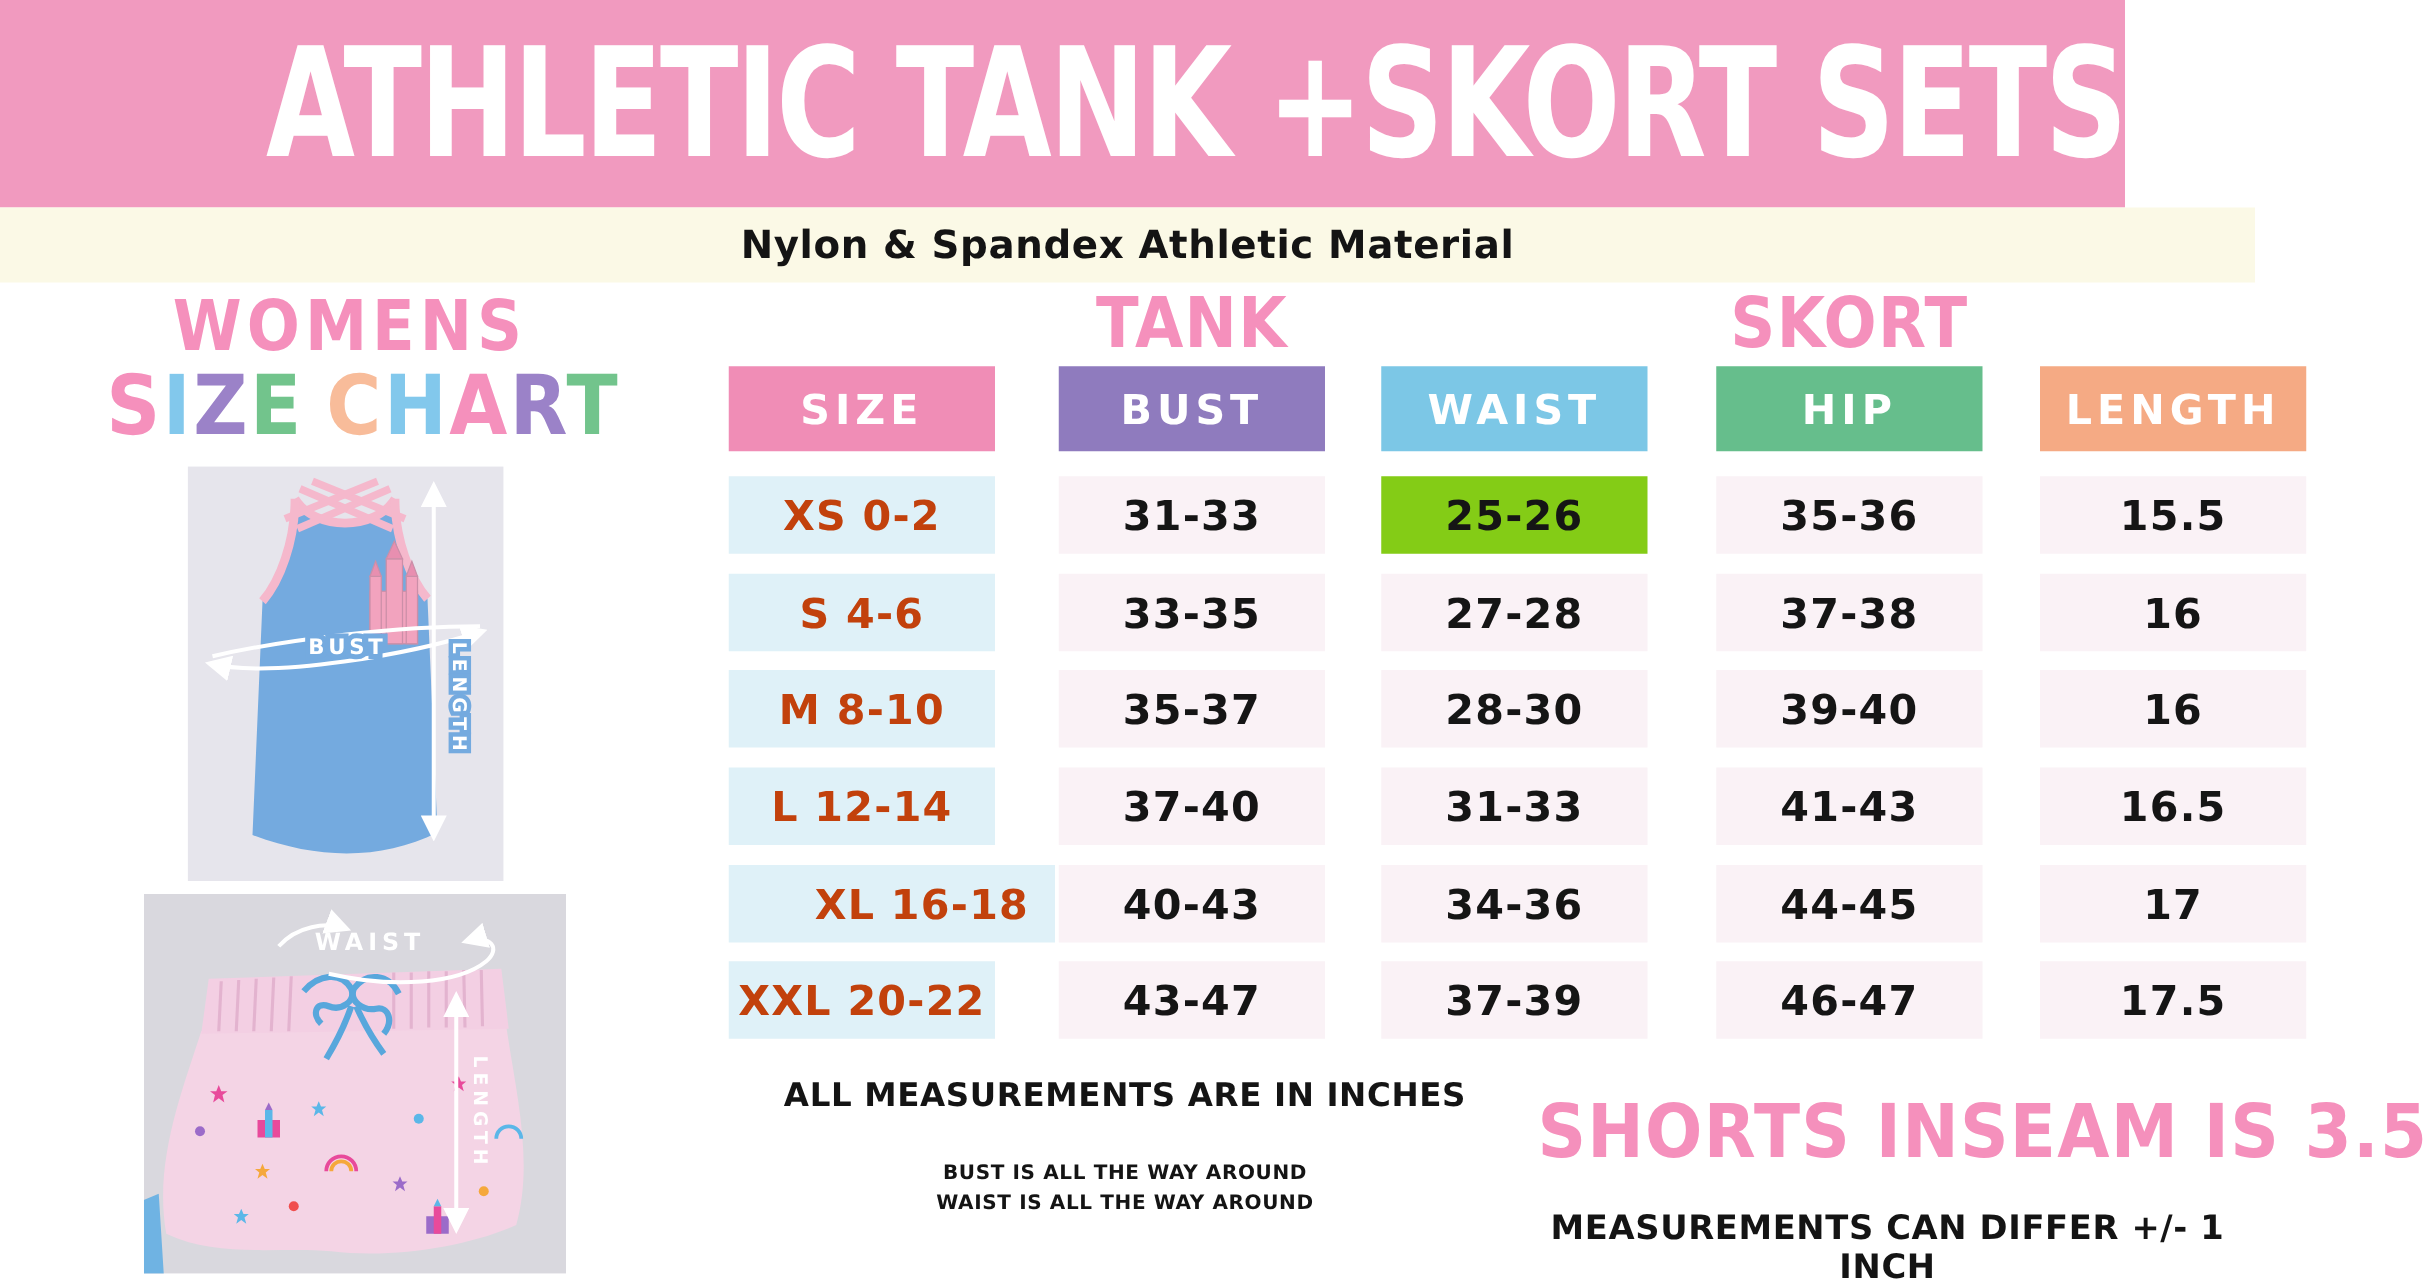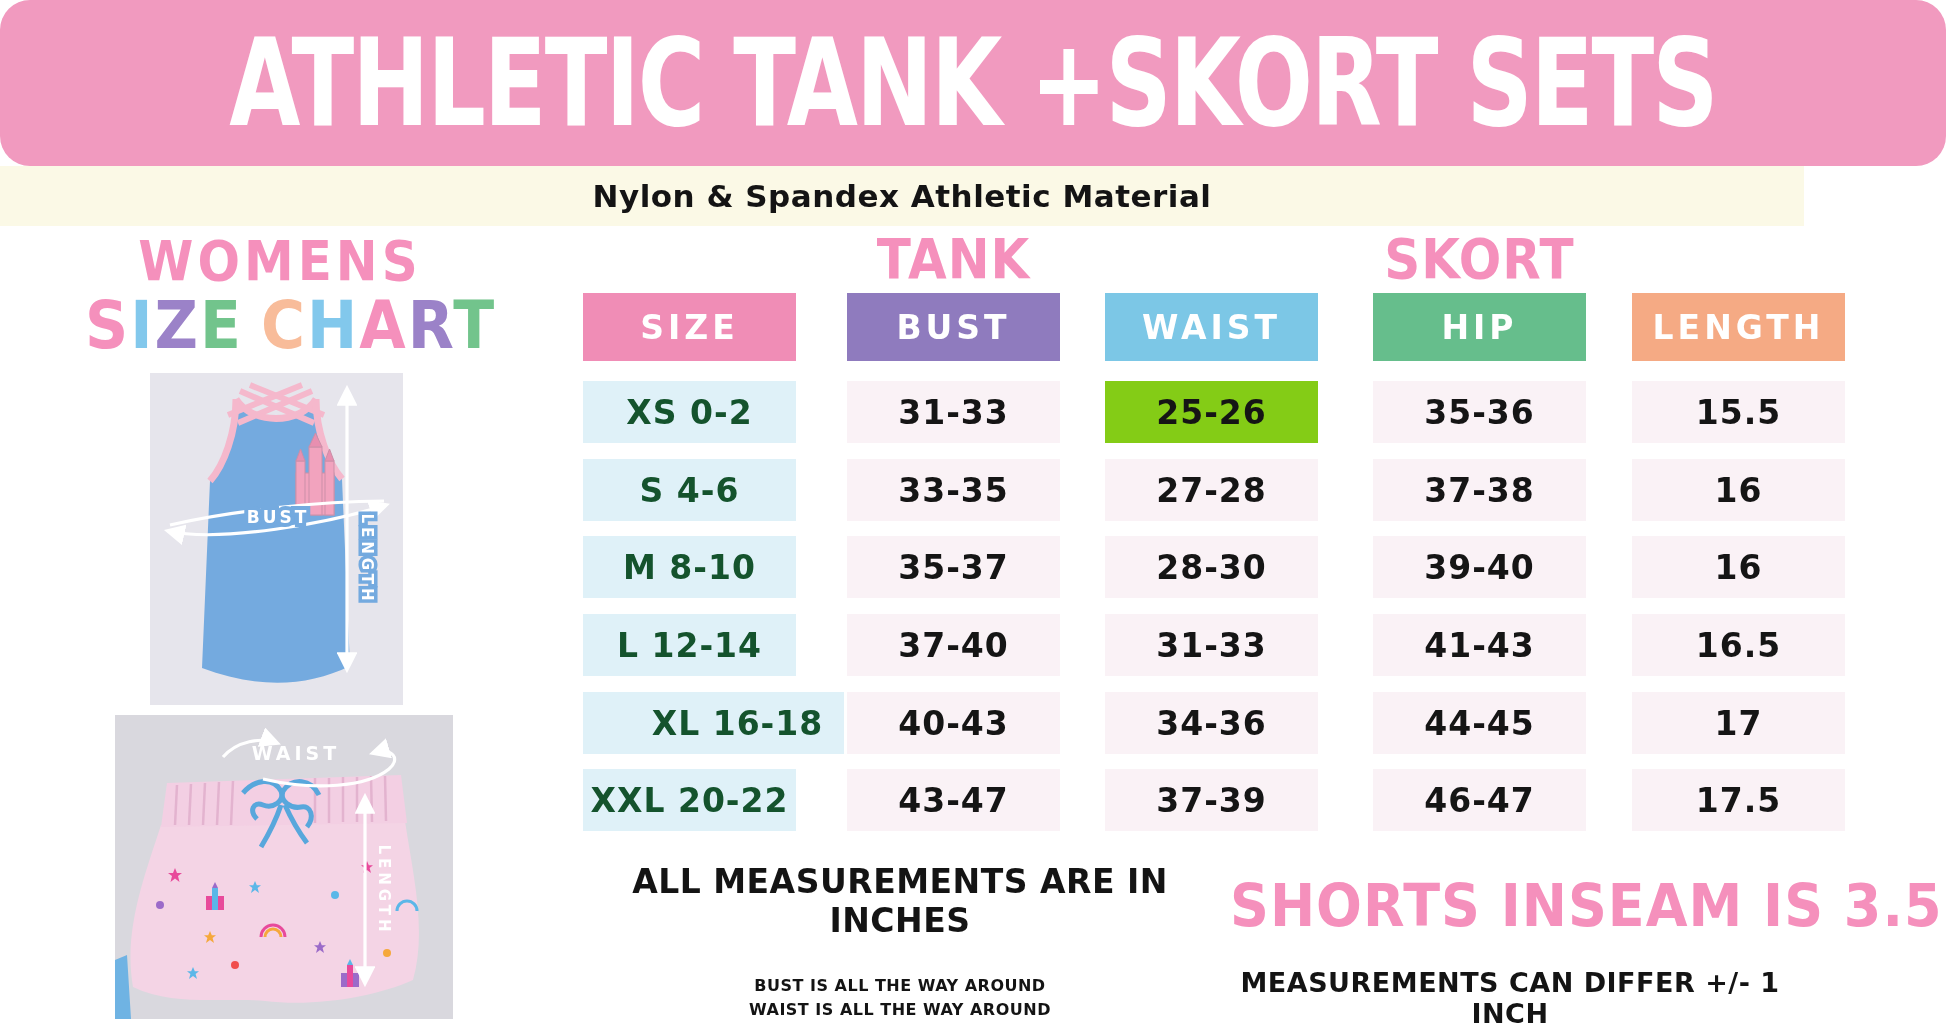--- a/index.html
+++ b/index.html
@@ -1,21 +1,21 @@
 <!DOCTYPE html>
 <html><head>
 <meta charset="utf-8">
 <style>
   html,body{margin:0;padding:0;background:#ffffff;}
   .canvas{position:relative;width:1946px;height:1030px;background:#ffffff;overflow:hidden;
           font-family:"DejaVu Sans","Liberation Sans",sans-serif;}
 
   
-  .banner{position:absolute;left:0;top:0;width:1946px;height:166px;background:#F19ABF;
-          display:flex;align-items:center;justify-content:center;border-radius:30px;}
+  .banner{position:absolute;left:0;top:0;width:1700px;height:166px;background:#F19ABF;
+          display:flex;align-items:center;justify-content:flex-end;}
   .banner-title{display:inline-block;color:#ffffff;font-size:92px;font-weight:bold;
           letter-spacing:-2px;transform:scaleY(1.32);white-space:nowrap;}
 
   
   .material-bar{position:absolute;left:0;top:166px;width:1804px;height:60px;background:#FBF9E6;
           display:flex;align-items:center;justify-content:center;}
   .material-text{font-size:31px;font-weight:bold;color:#141414;letter-spacing:0.5px;}
 
   
   .left-panel{position:absolute;left:85px;top:226px;width:390px;text-align:center;}
@@ -43,26 +43,26 @@
   .col-3{left:1373px;width:213px}
   .col-4{left:1632px;width:213px}
   .row-h{top:293px;height:68px}
   .row-0{top:381px;height:62px}
   .row-1{top:459px;height:62px}
   .row-2{top:536px;height:62px}
   .row-3{top:614px;height:62px}
   .row-4{top:692px;height:62px}
   .row-5{top:769px;height:62px}
   .hdr{color:#ffffff;font-size:33px;letter-spacing:4px;}
-  .size-cell{color:#14532d;font-size:33px;letter-spacing:1px;}
+  .size-cell{color:#c2410c;font-size:33px;letter-spacing:1px;}
   .val-cell{color:#151515;font-size:33px;letter-spacing:1px;}
 
   
   .notes-left{position:absolute;left:575px;top:862px;width:650px;text-align:center;color:#141414;}
-  .units{font-size:33px;font-weight:bold;letter-spacing:0.5px;}
+  .units{font-size:26px;font-weight:bold;letter-spacing:0.5px;}
   .how-to{margin-top:34px;font-size:16px;font-weight:bold;line-height:1.5;letter-spacing:0.5px;}
   .notes-right{position:absolute;left:1230px;top:874px;width:560px;text-align:center;}
   .inseam{display:inline-block;font-size:54px;font-weight:bold;transform:scaleY(1.10);
           white-space:nowrap;letter-spacing:1px;}
   .tolerance{margin-top:30px;font-size:27px;font-weight:bold;color:#141414;letter-spacing:0.5px;}
 
   svg text{font-family:"DejaVu Sans","Liberation Sans",sans-serif;font-weight:bold;}
 </style>
 </head>
 <body>

